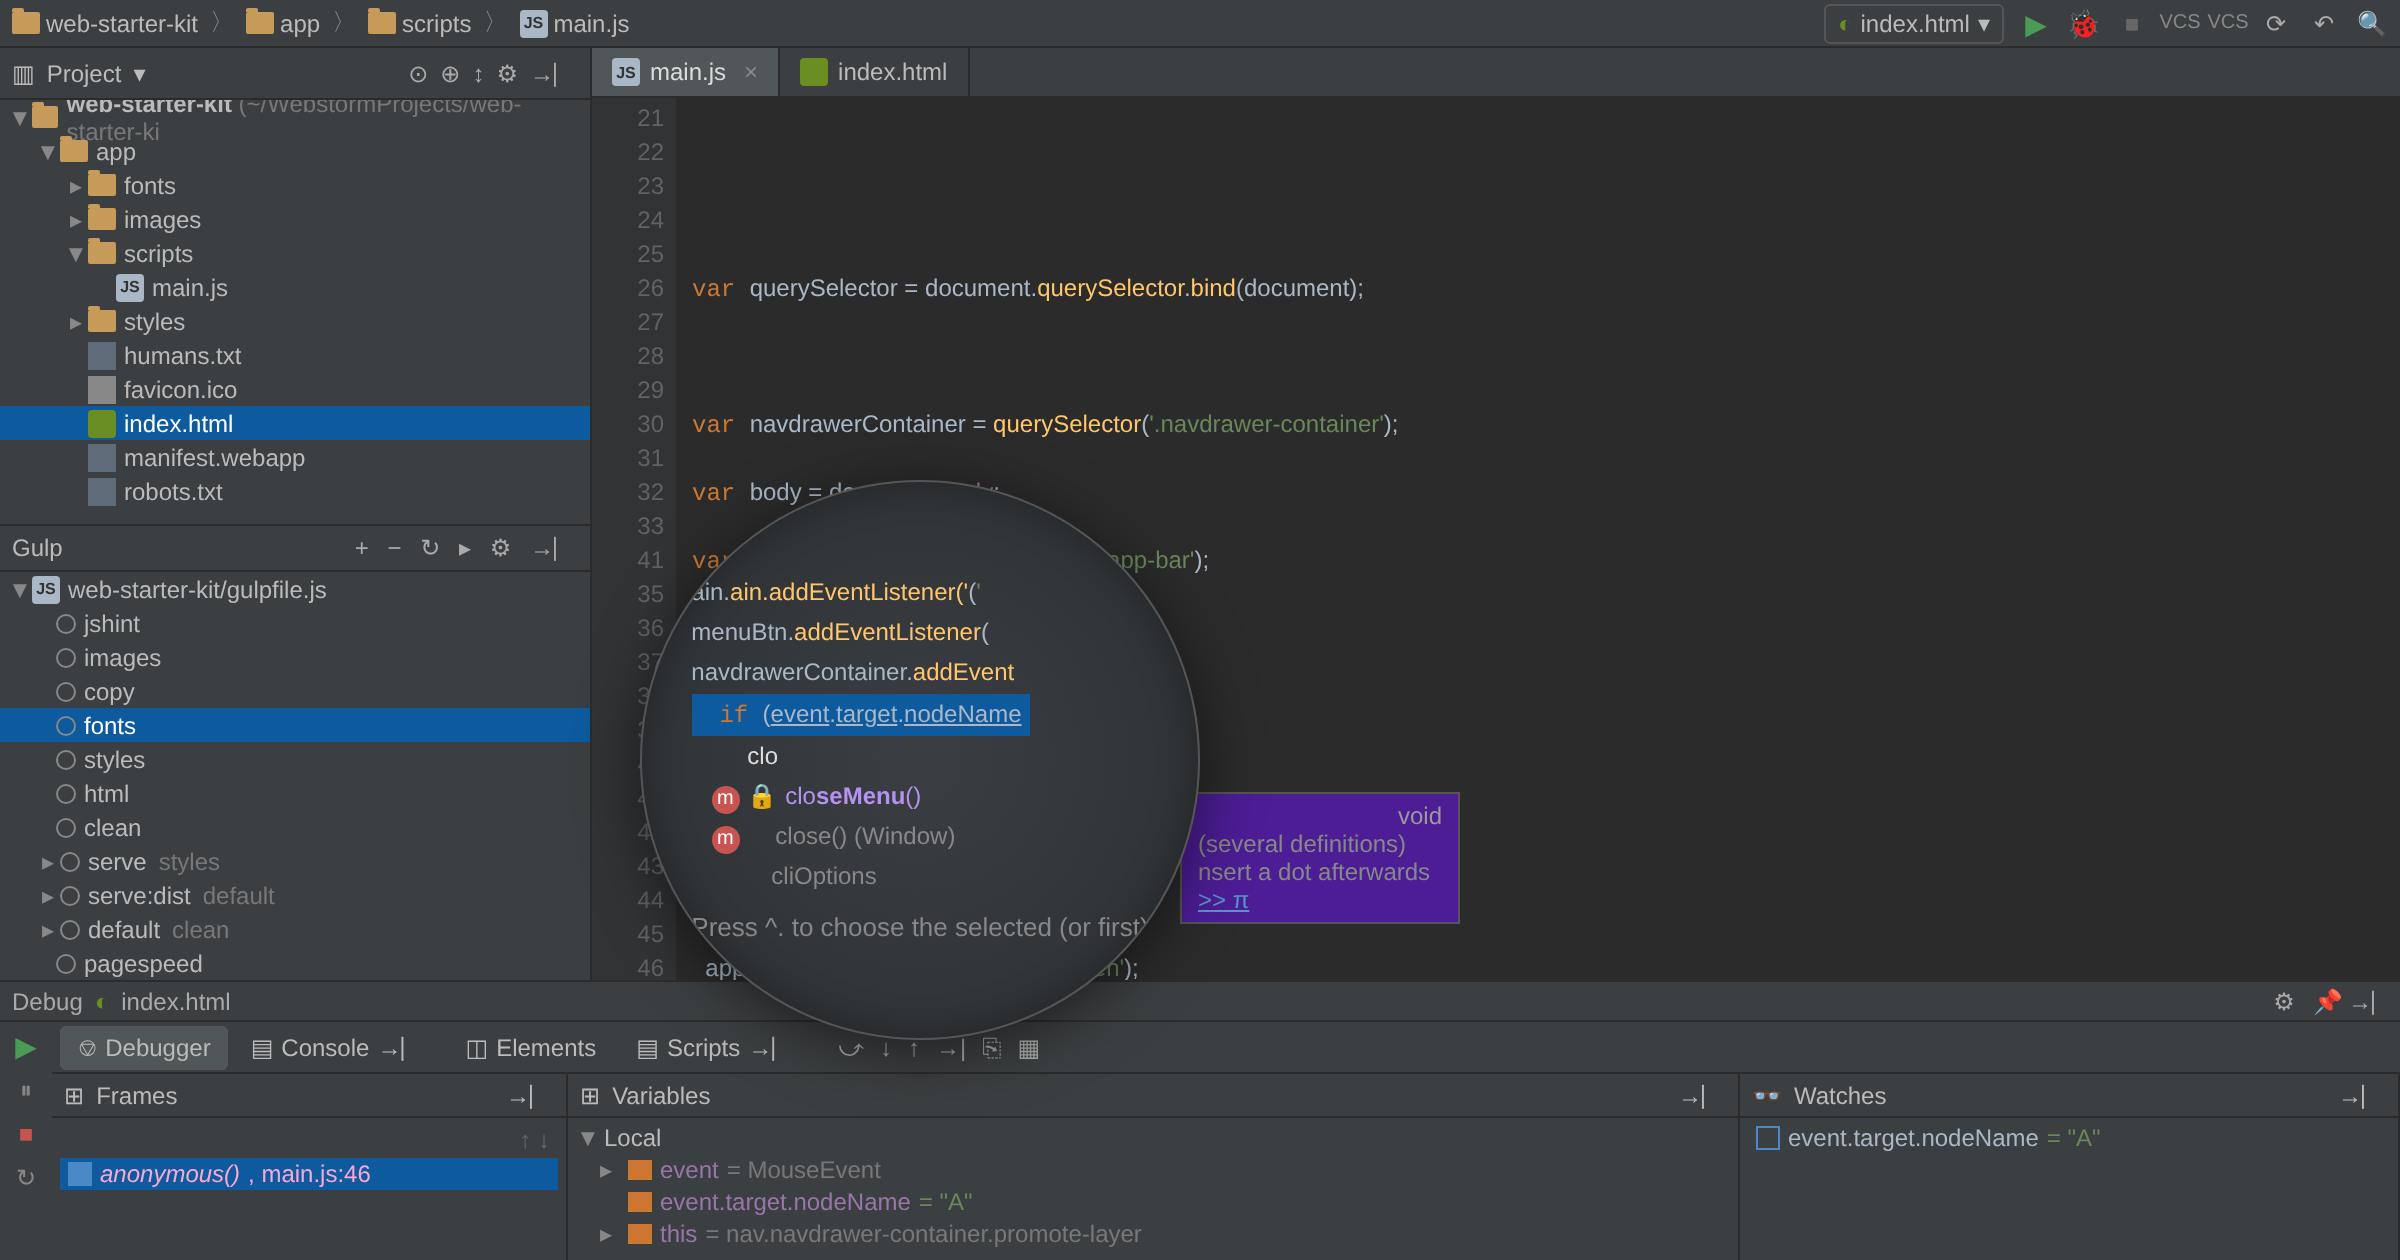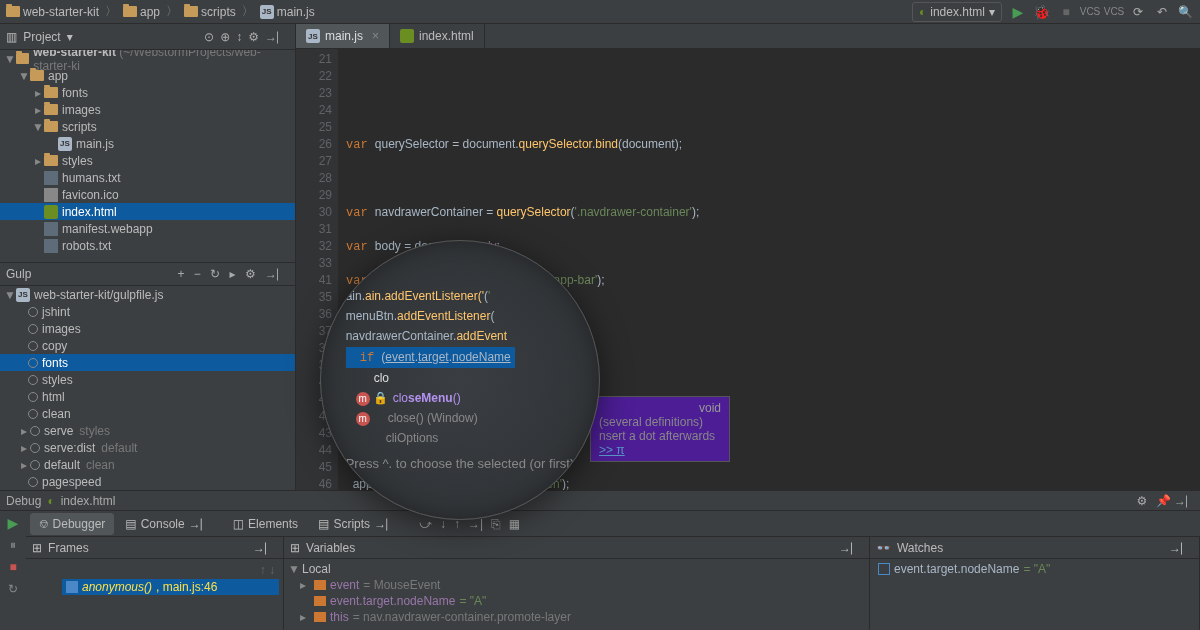--- a/index.html
+++ b/index.html
@@ -58,21 +58,21 @@
 .dbg-tab.active { background:#515658; border:1px solid #555; }
 .dbg-toolbar-icons { margin-left:10px; display:flex; gap:8px; color:#aaa; }
 .dbg-panels { flex:1; display:flex; }
 .panel { border-right:1px solid #2b2b2b; display:flex; flex-direction:column; }
 .panel.frames { width:258px; }
 .panel.vars { flex:1; }
 .panel.watches { width:330px; }
 .panel-hdr { height:22px; display:flex; align-items:center; padding:0 6px; gap:6px; color:#bbb; border-bottom:1px solid #2b2b2b; }
 .panel-hdr .spacer { flex:1; }
 .panel-body { flex:1; padding:2px 4px; font-family:Menlo,Consolas,monospace; font-size:12px; overflow:hidden; }
-.frame-row { background:#0d5a9e; color:#fde047; padding:1px 4px; display:flex; align-items:center; gap:4px;margin-left:32px; }
+.frame-row { background:#0d5a9e; color:#f9a8d4; padding:1px 4px; display:flex; align-items:center; gap:4px; }
 .var-row { display:flex; align-items:center; gap:4px; padding:1px 0 1px 12px; color:#bbb; }
 .var-row .arr { width:10px; color:#888; }
 .eq-icon { width:12px; height:10px; background:#cc7832; display:inline-block; }
 .var-val { color:#787878; }
 .var-str { color:#6a8759; }
 .magnifier { position:absolute; left:320px; top:240px; width:280px; height:280px; border-radius:50%; background:radial-gradient(circle at 50% 50%, #3a3e42 0%, #303336 75%, #2a2d30 100%); border:1px solid #555; box-shadow:0 6px 30px rgba(0,0,0,0.5), inset 0 0 20px rgba(0,0,0,0.3); overflow:hidden; display:flex; align-items:center; justify-content:center; }
 .mag-content { font-family:Menlo,Consolas,monospace; font-size:15px; line-height:20px; color:#a9b7c6; transform:scale(1); padding:10px; }
 .mag-hl { background:#0d5a9e; display:inline-block; padding:0 4px; }
 .mag-comp { color:#888;margin-top:24px; }
 .mag-comp.sel { color:#b392f0; font-weight:500; }

